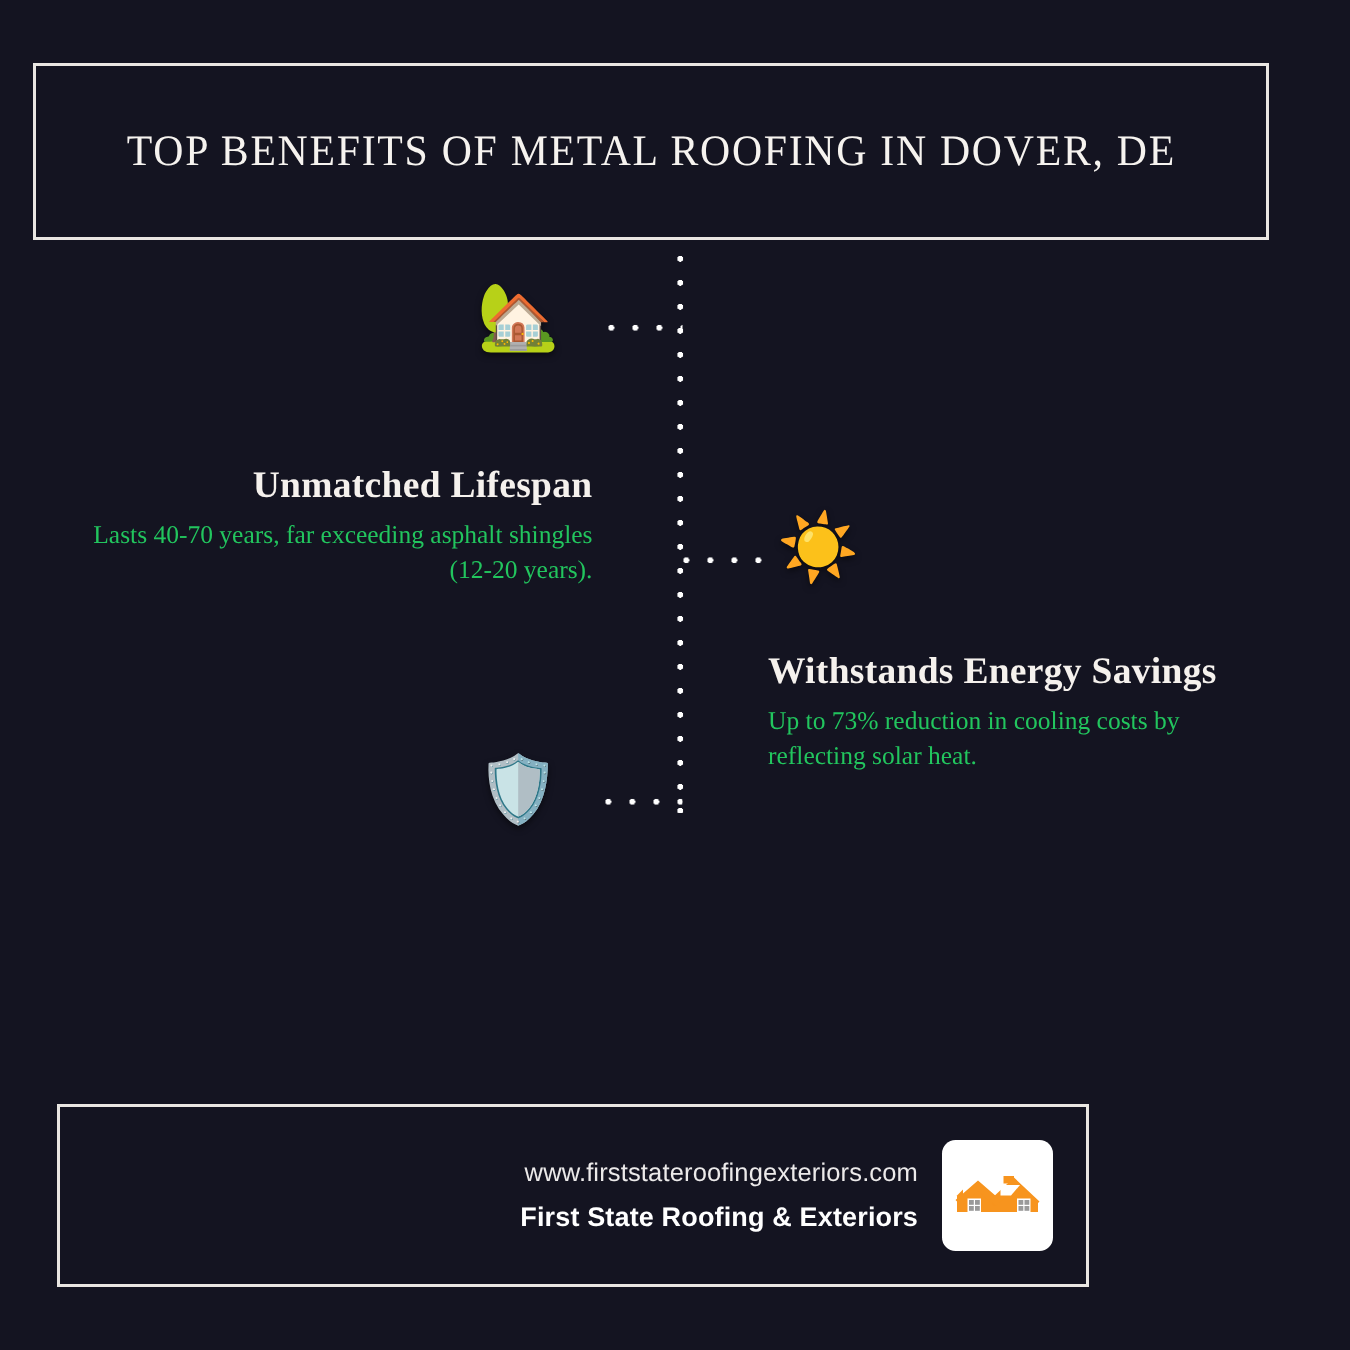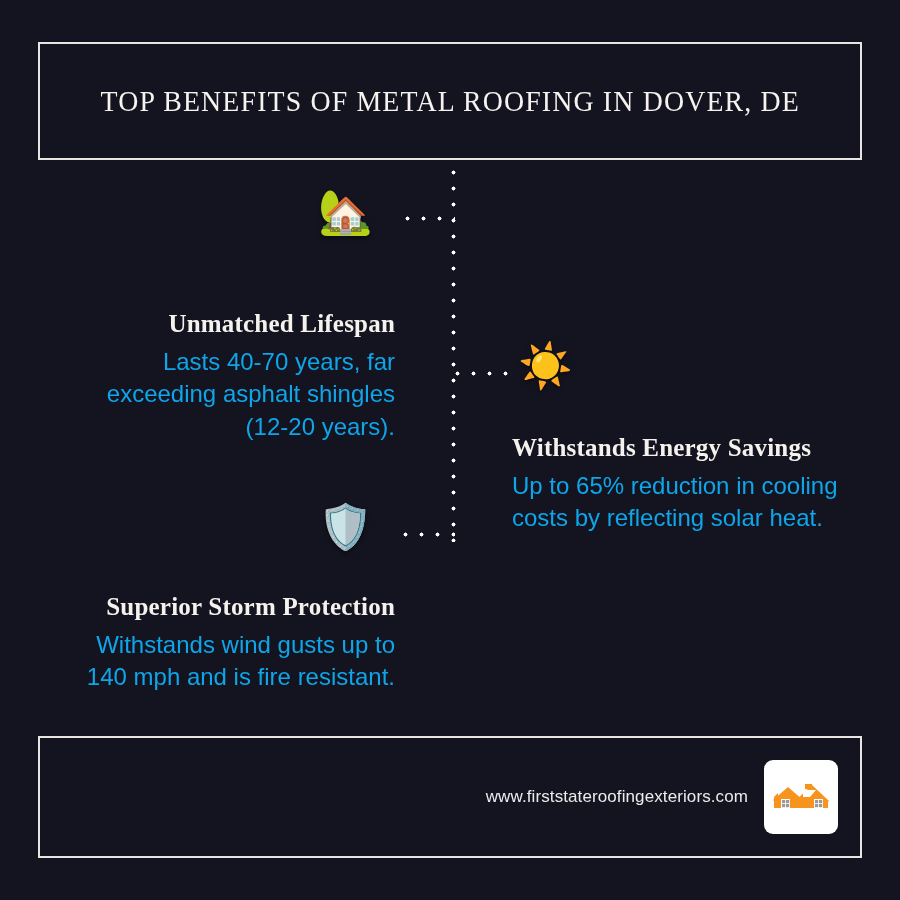--- a/index.html
+++ b/index.html
@@ -16,21 +16,21 @@
   .canvas {
     position: relative;
     width: 900px;
     height: 900px;
     background: #141421;
   }
 
   
   .title-frame {
     position: absolute;
-    left: 38px;
+    left: 22px;
     top: 42px;
     width: 824px;
     height: 118px;
     border: 2px solid #e9e6e2;
     box-sizing: border-box;
     display: flex;
     align-items: center;
     justify-content: center;
   }
   .title-text {
@@ -76,44 +76,44 @@
   .benefit h2 {
     margin: 0;
     font-family: "Liberation Serif", "DejaVu Serif", serif;
     font-size: 25px;
     font-weight: 700;
     color: #f5f1ed;
     letter-spacing: 0.2px;
   }
   .benefit p {
     margin: 8px 0 0 0;
-    font-family: Liberation Sans, sans-serif;
-    font-size: 24px;
+    font-family: Liberation Serif, serif;
+    font-size: 17px;
     line-height: 1.35;
-    color: #0ea5e9;
+    color: #22c55e;
   }
 
   .benefit-1 { left: 60px; top: 190px; width: 335px; text-align: right; }
   .benefit-1 .icon { right: 22px; top: 0px; }
   .benefit-1 .txt { margin-top: 120px; }
 
   .benefit-2 { left: 512px; top: 344px; width: 330px; text-align: left; }
   .benefit-2 .icon { left: 6px; top: 0px; }
   .benefit-2 .txt { margin-top: 90px; }
 
   .benefit-3 { left: 60px; top: 505px; width: 335px; text-align: right; }
   .benefit-3 .icon { right: 22px; top: 0px; }
   .benefit-3 .txt { margin-top: 88px; }
 
   
   .footer-frame {
     position: absolute;
     left: 38px;
     top: 736px;
-    width: 824px;
+    width: 688px;
     height: 122px;
     border: 2px solid #e9e6e2;
     box-sizing: border-box;
   }
   .footer-inner {
     position: absolute;
     right: 22px;
     top: 50%;
     transform: translateY(-50%);
     display: flex;
@@ -164,36 +164,33 @@
     <div class="txt">
       <h2>Unmatched Lifespan</h2>
       <p>Lasts 40-70 years, far exceeding asphalt shingles (12-20 years).</p>
     </div>
   </div>
 
   <div class="benefit benefit-2">
     <div class="icon">☀️</div>
     <div class="txt">
       <h2>Withstands Energy Savings</h2>
-      <p>Up to 65% reduction in cooling costs by reflecting solar heat.</p>
+      <p>Up to 73% reduction in cooling costs by reflecting solar heat.</p>
     </div>
   </div>
 
   <div class="benefit benefit-3">
     <div class="icon">🛡️</div>
-    <div class="txt">
-      <h2>Superior Storm Protection</h2>
-      <p>Withstands wind gusts up to 140 mph and is fire resistant.</p>
-    </div>
   </div>
 
   <div class="footer-frame">
     <div class="footer-inner">
       <div class="footer-texts">
         <div class="footer-url">www.firststateroofingexteriors.com</div>
+        <div class="footer-brand">First State Roofing &amp; Exteriors</div>
       </div>
       <div class="logo-box">
         <svg width="58" height="40" viewBox="0 0 58 40">
           <g fill="#f7941e">
             <path d="M2 27 L17 12 L30 24 L30 31 L2 31 Z"></path>
             <path d="M25 24 L40 10 L56 25 L56 31 L25 31 Z"></path>
             <path d="M16 10 L31 23 L27 27 L16 17 L5 27 L1 23 Z"></path>
             <path d="M40 8 L57 24 L53 28 L40 16 L28 27 L24 23 Z"></path>
             <path d="M2 20 L2 31 L6 31 L6 16 Z"></path>
             <path d="M33 12 L40 12 L40 7 L33 7 Z"></path>

